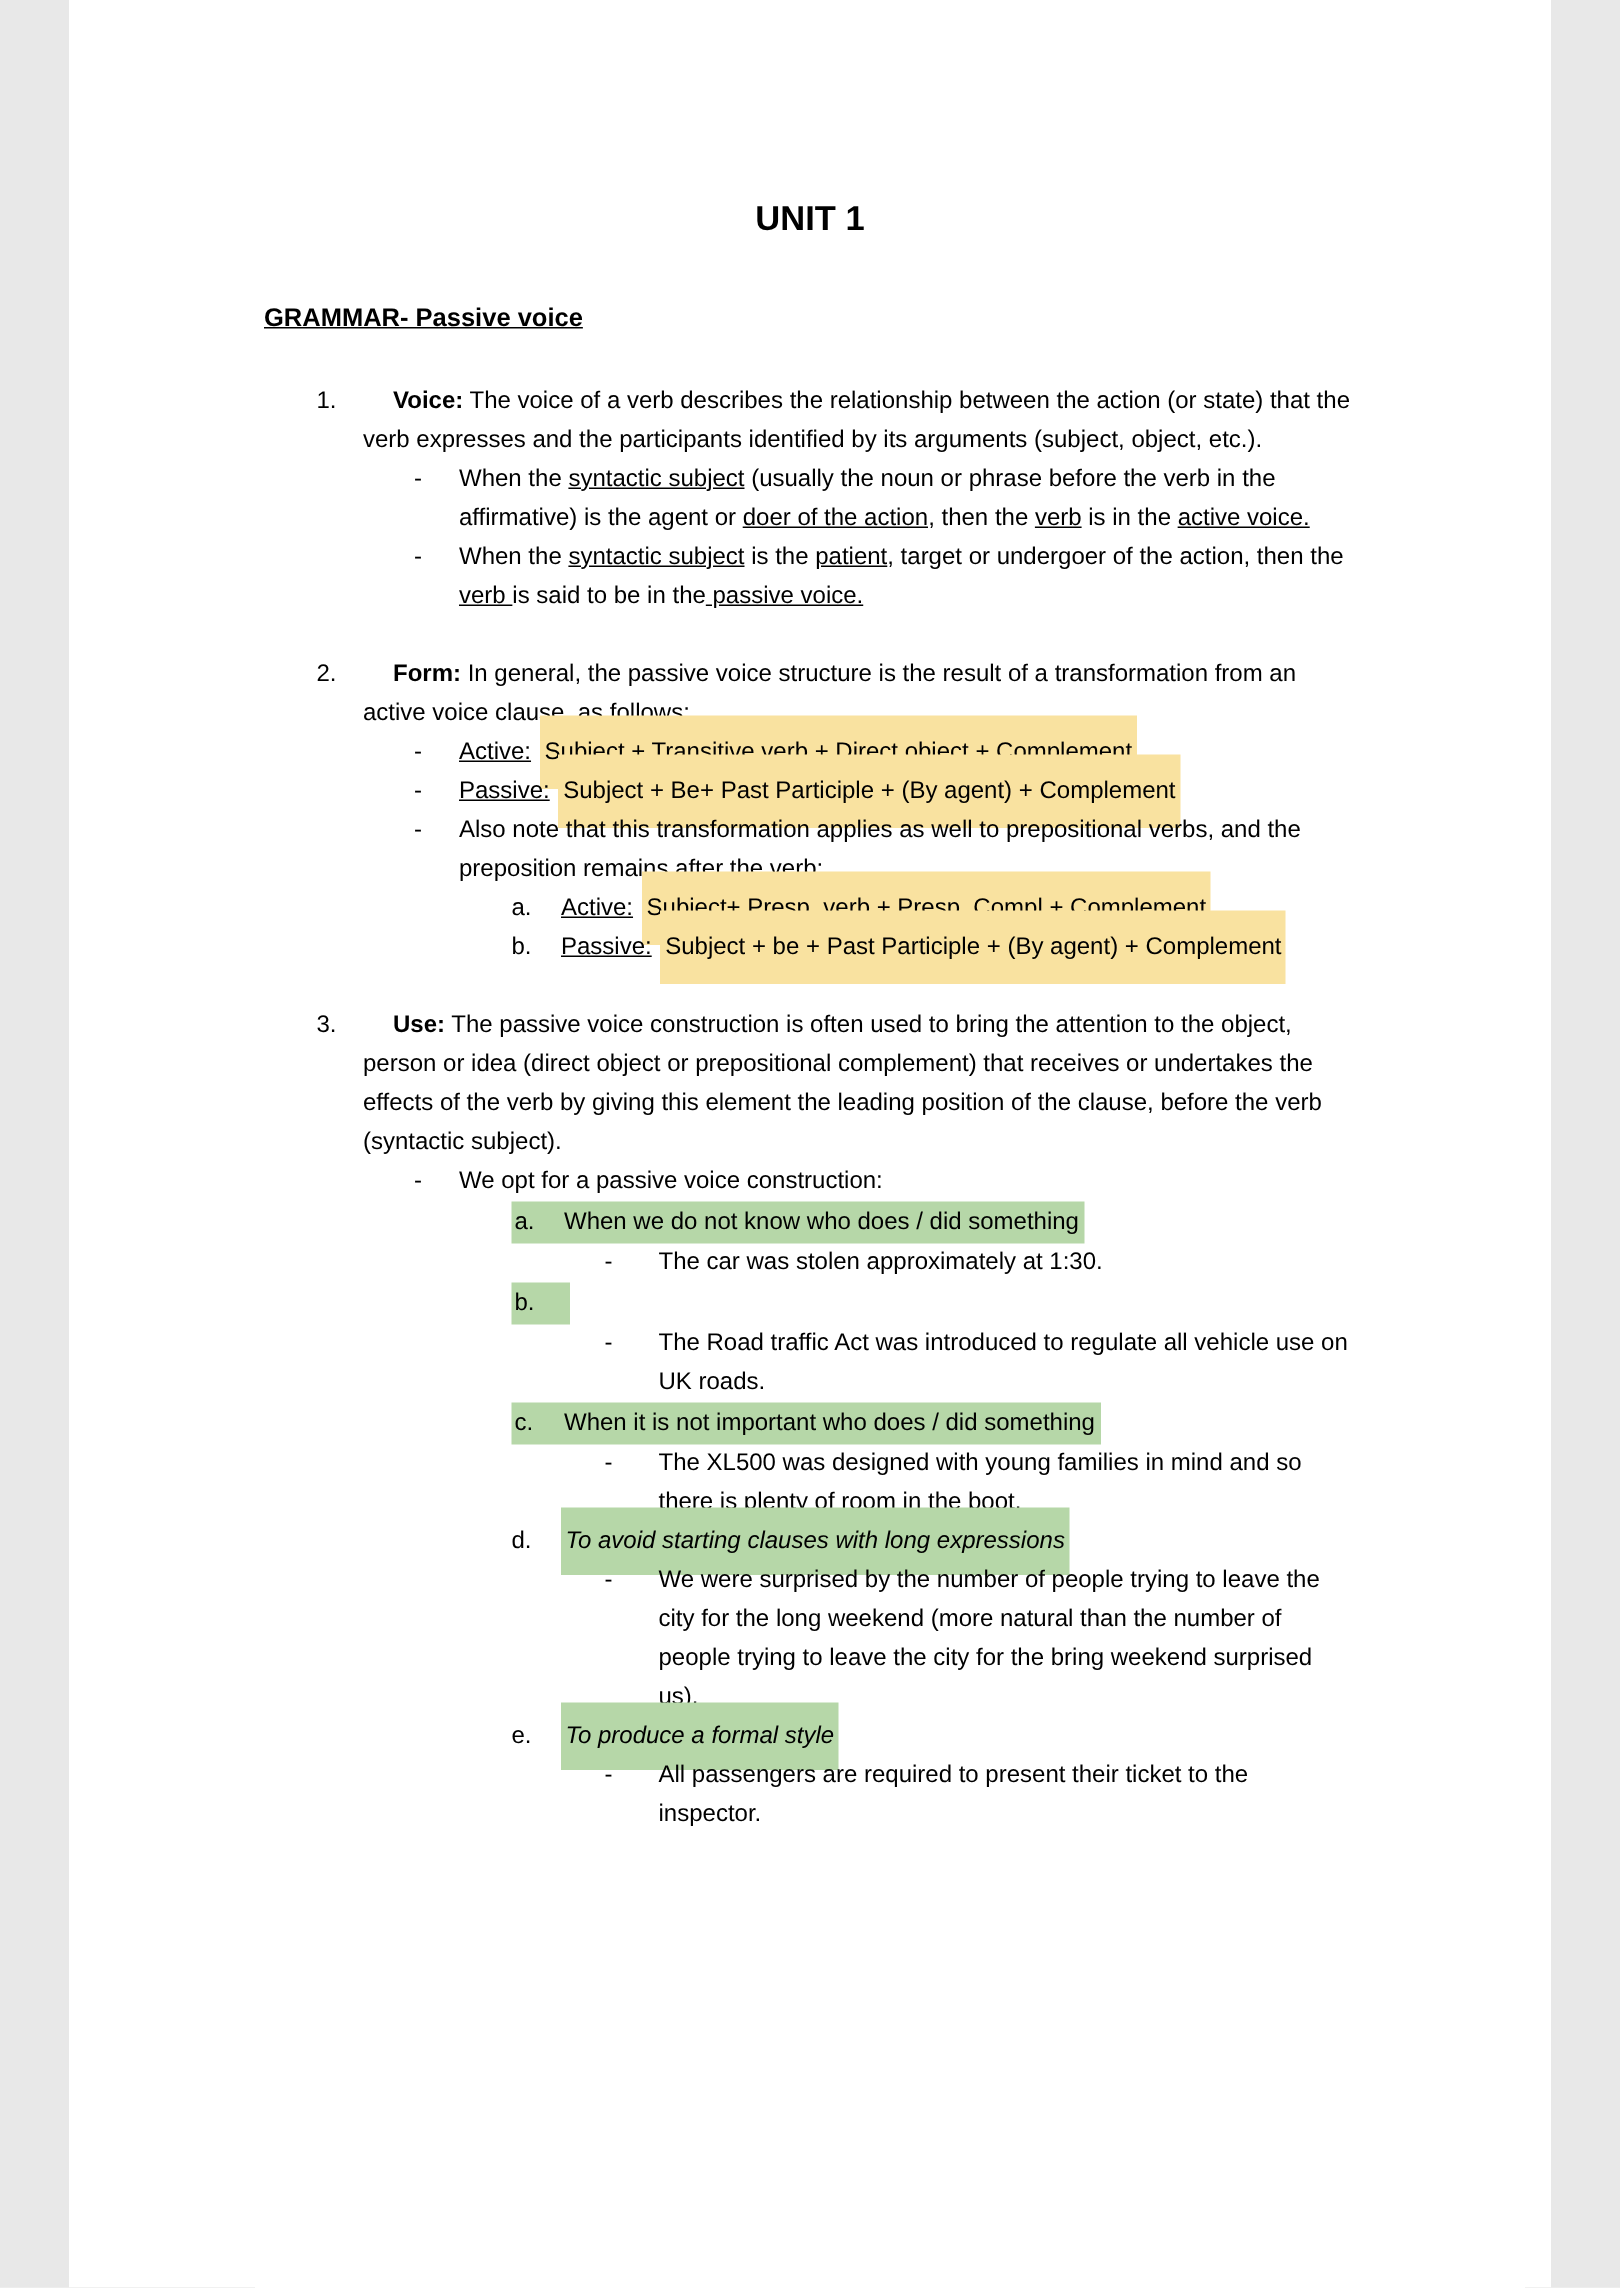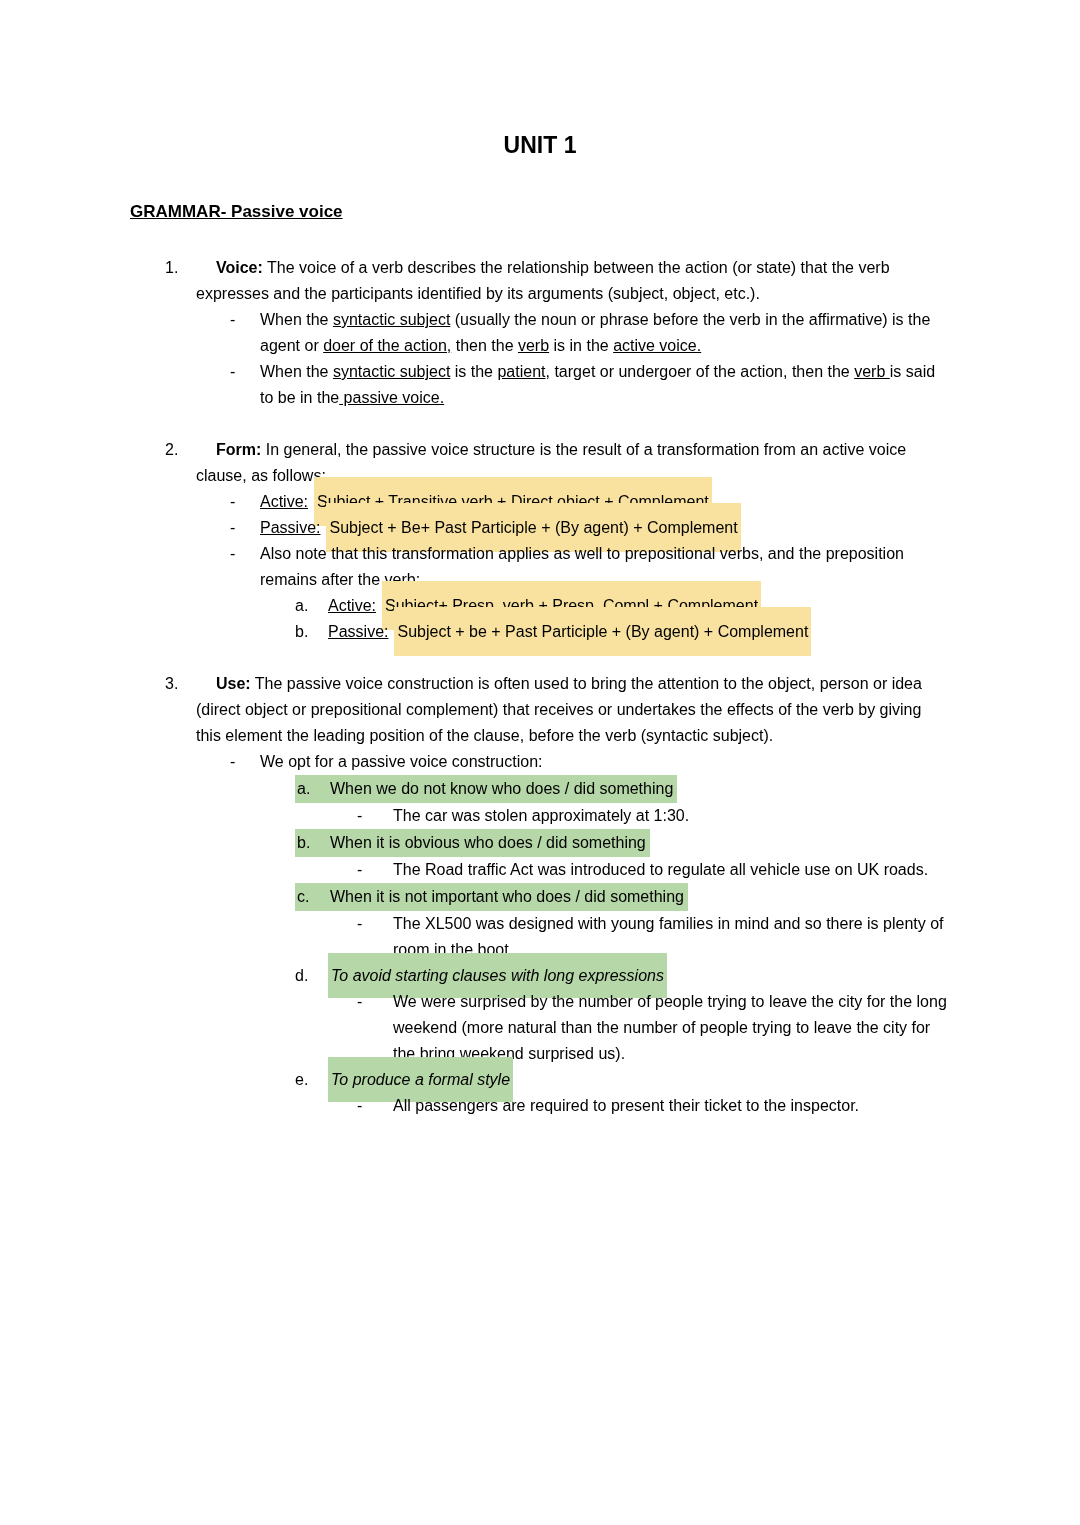--- a/index.html
+++ b/index.html
@@ -1,18 +1,18 @@
 <!DOCTYPE html>
 <html style="--page-bg: #ffffff; --text-color: #000000; --hl-yellow: #f9e2a0; --hl-green: #b6d7a8;"><head>
 <meta charset="utf-8">
 <style>
   * { margin: 0; padding: 0; box-sizing: border-box; }
   html, body { background: #e8e8e8; }
   .doc {
-    width: 1080px;
+    width: 988px;
     min-height: 1525px;
     margin: 0 auto;
     background: var(--page-bg, #ffffff);
     color: var(--text-color, #000000);
     font-family: "Liberation Sans", sans-serif;
     font-size: 16px;
     line-height: 26px;
     padding: 130px 130px 60px 130px;
   }
   .doc-title {
@@ -123,21 +123,20 @@
         </div>
       </div>
       <div class="example-row">
         <span class="dash-marker">-</span>
         <p class="para">The car was stolen approximately at 1:30.</p>
       </div>
 
       <div class="letter-row">
         <div class="case-head">
           <span class="letter-marker">b.</span>
-          <span>When it is obvious who does / did something</span>
         </div>
       </div>
       <div class="example-row">
         <span class="dash-marker">-</span>
         <p class="para">The Road traffic Act was introduced to regulate all vehicle use on UK roads.</p>
       </div>
 
       <div class="letter-row">
         <div class="case-head">
           <span class="letter-marker">c.</span>

